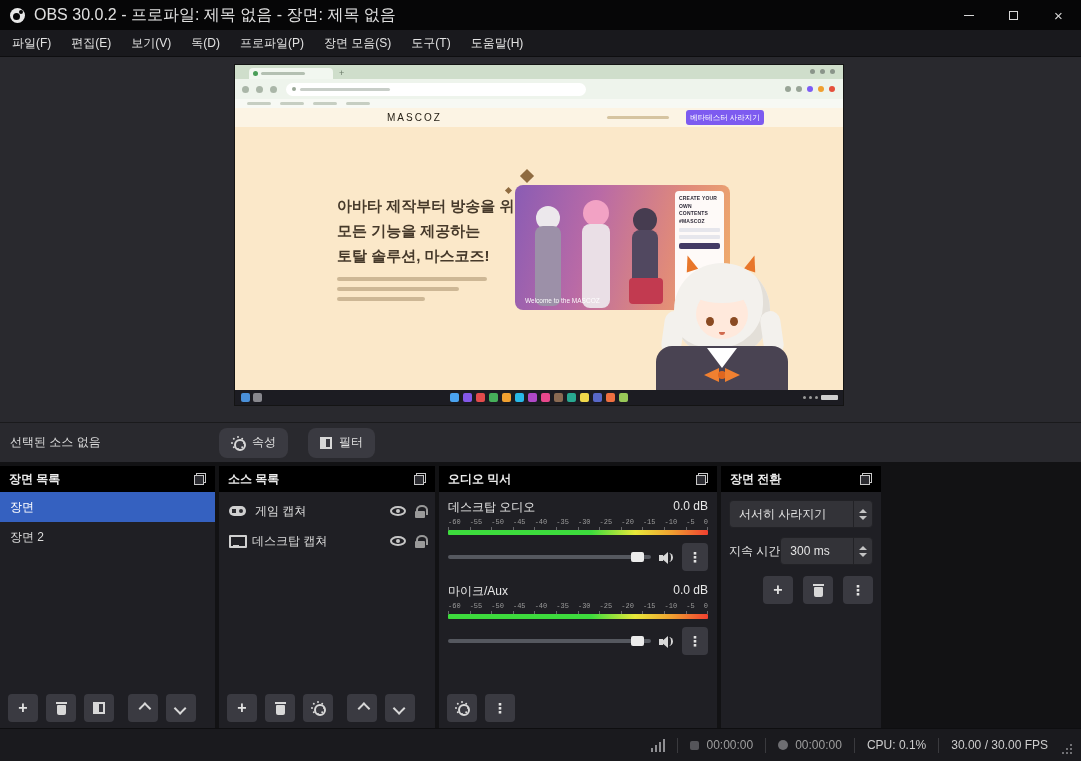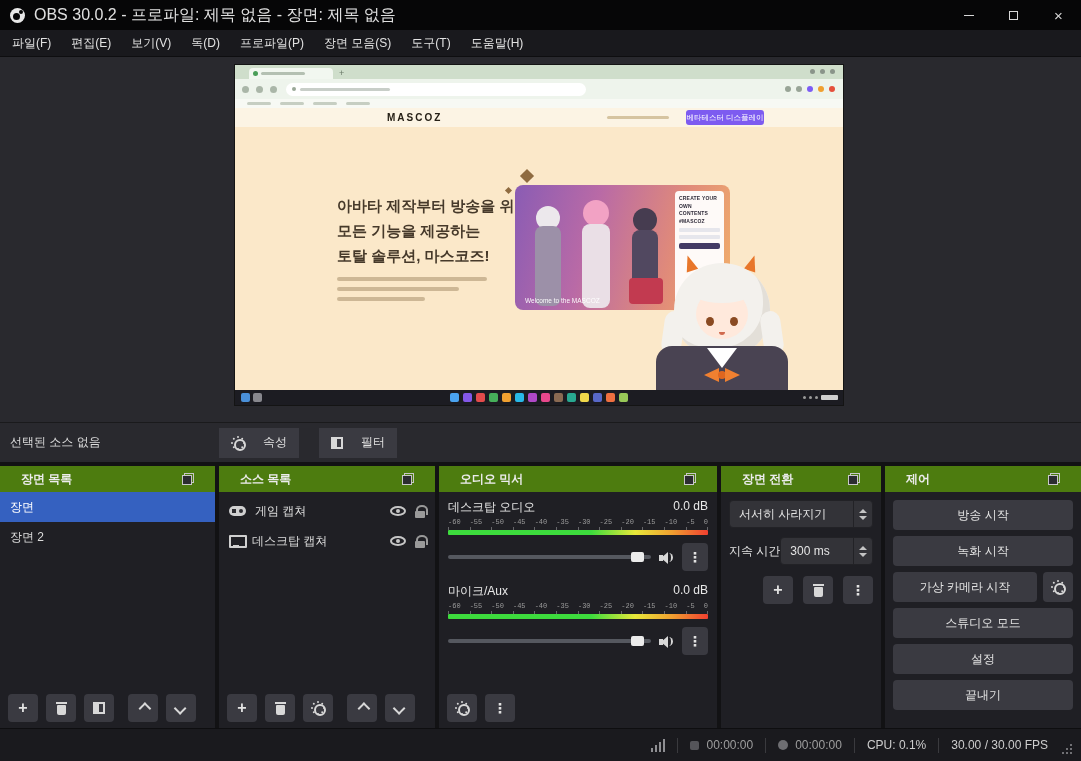--- a/index.html
+++ b/index.html
@@ -39,21 +39,21 @@
   .nav-dot{width:7px;height:7px;border-radius:50%;background:#aab6a8;margin-left:7px}
   .addr-pill{margin-left:9px;width:300px;height:13px;background:#ffffff;border-radius:7px;display:flex;align-items:center;padding:0 6px;gap:4px}
   .pill-lock{width:4px;height:4px;border-radius:50%;background:#9aa898}
   .pill-text{width:90px;height:3px;background:#c8cec8;border-radius:2px}
   .ext-row{margin-left:auto;margin-right:8px;display:flex;align-items:center;gap:5px}
   .ext-dot{width:6px;height:6px;border-radius:50%;background:#98a496}
   .ext-dot.red{background:#e5503c}.ext-dot.purple{background:#7c5cf5}.ext-dot.orange{background:#f0a030}
   .b-marks{position:absolute;top:34px;left:0;right:0;height:9px;background:#f7f9f4;display:flex;align-items:center;gap:9px;padding-left:12px}
   .mark-bar{width:24px;height:3px;background:#c6cec2;border-radius:2px}
   .b-header{position:absolute;top:43px;left:0;right:0;height:19px;background:#fcf4e4}
-  .b-logo{position:absolute;left:152px;top:4px;font-size:10px;font-weight:bold;letter-spacing:2px;color:#262016}
+  .b-logo{position:absolute;left:152px;top:4px;font-size:10px;font-weight:normal;letter-spacing:2px;color:#262016}
   .hdr-bar{position:absolute;left:372px;top:8px;width:62px;height:3px;background:#d6c4a0;border-radius:2px}
   .cta-btn{position:absolute;left:451px;top:2px;width:78px;height:15px;background:#7d5bf0;border-radius:3px;color:#fff;font-size:7.5px;display:flex;align-items:center;justify-content:center}
   .b-body{position:absolute;top:62px;left:0;right:0;bottom:15px;background:#fbe8c9}
   .spark{position:absolute;background:#8f6b40;transform:rotate(45deg)}
   .spark.big{left:287px;top:44px;width:10px;height:10px}
   .spark.small{left:271px;top:61px;width:5px;height:5px}
   .headline{position:absolute;left:102px;top:66px;font-size:15px;font-weight:bold;line-height:25px;color:#46392a}
   .sub-bars{position:absolute;left:102px;top:150px;display:flex;flex-direction:column;gap:6px}
   .sub-bars i{height:4px;background:#cdb795;border-radius:2px}
   .sub-bars i:nth-child(1){width:150px}.sub-bars i:nth-child(2){width:122px}.sub-bars i:nth-child(3){width:88px}
@@ -110,29 +110,29 @@
   .tb-left{position:absolute;left:6px;display:flex;gap:3px}
   .tb-mini{width:9px;height:9px;border-radius:2px}
   .tb-mini.a{background:#4a90d9}.tb-mini.b{background:#88888e}
   .tb-right{position:absolute;right:5px;display:flex;align-items:center;gap:3px}
   .tray-dot{width:3px;height:3px;border-radius:50%;background:#9a9a9a}
   .tray-time{width:17px;height:5px;background:#cfcfcf;border-radius:1px}
 
   
   .src-toolbar{flex:0 0 40px;background:#29292e;border-top:1px solid #1a1a1c;display:flex;align-items:center}
   .no-src{flex:0 0 219px;padding-left:10px;color:#dedede}
-  .tbtn{background:#3a3a41;border-radius:0;height:30px;display:flex;align-items:center;justify-content:center;gap:18px;padding:4px 12px;color:#e2e2e2}
+  .tbtn{background:#3a3a41;border-radius:8px;height:30px;display:flex;align-items:center;justify-content:center;gap:7px;padding:4px 12px;color:#e2e2e2}
   .tbtn + .tbtn{margin-left:20px}
 
   
   .docks{flex:0 0 266px;background:#121214;display:flex;gap:4px;padding-top:4px}
   .dock{background:#1f1f24;display:flex;flex-direction:column;min-width:0}
   .dock-scenes{flex:0 0 215px}.dock-sources{flex:0 0 216px}.dock-mixer{flex:0 0 278px}
   .dock-transitions{flex:0 0 160px}.dock-controls{flex:0 0 196px}
-  .dock-title{height:26px;flex:0 0 26px;background:#4d7c0f;display:flex;align-items:center;justify-content:space-between;padding:0 21px;font-weight:bold;color:#ececec}
+  .dock-title{height:26px;flex:0 0 26px;background:#000000;display:flex;align-items:center;justify-content:space-between;padding:0 9px;font-weight:bold;color:#ececec}
   .dock-body{flex:1;display:flex;flex-direction:column;min-height:0}
   .dock-tools{display:flex;gap:8px;padding:6px 8px;align-items:center;margin-top:auto}
   .btn{background:#3a3a41;border-radius:4px;height:28px;display:flex;align-items:center;justify-content:center;color:#e0e0e0}
   .btn.sq{width:30px;flex:0 0 30px}
   .glyph-plus{font-size:16px;font-weight:bold;line-height:1;color:#e2e2e2}
   .glyph-dots{font-size:14px;font-weight:bold;line-height:1;color:#e2e2e2}
   .list-item{height:30px;display:flex;align-items:center;padding:0 10px;color:#dcdcdc}
   .list-item.selected{background:#3561c0;color:#fff}
   .src-row{height:30px;display:flex;align-items:center;gap:9px;padding:0 10px}
   .src-row:first-child{margin-top:4px}
@@ -282,21 +282,21 @@
       <div class="b-marks">
         <i class="mark-bar"></i>
           <i class="mark-bar"></i>
         <i class="mark-bar"></i>
           <i class="mark-bar"></i>
       </div>
 
       <div class="b-header">
         <span class="b-logo">MASCOZ</span>
         <i class="hdr-bar"></i>
-        <div class="cta-btn">베타테스터 디스플레이</div>
+        <div class="cta-btn">베타테스터 사라지기</div>
       </div>
 
       <div class="b-body">
         <i class="spark big"></i>
         <i class="spark small"></i>
 
         <div class="headline">
           <div>아바타 제작부터 방송을 위한</div>
           <div>모든 기능을 제공하는</div>
           <div>토탈 솔루션, 마스코즈!</div>
@@ -568,39 +568,20 @@
           <button class="btn sq">
               <i class="i-trash"></i>
             </button>
           <button class="btn sq">
               <span class="glyph-dots">⋮</span>
             </button>
         </div>
       </div>
     </div>
 
-    <div class="dock dock-controls">
-      <div class="dock-title">
-        <span>제어</span>
-        <i class="i-popout"></i>
-      </div>
-      <div class="ctl-body">
-        <button class="ctl-btn">방송 시작</button>
-        <button class="ctl-btn">녹화 시작</button>
-        <div class="vcam-row">
-          <button class="ctl-btn">가상 카메라 시작</button>
-          <button class="vcam-gear">
-              <i class="i-gear"></i>
-            </button>
-        </div>
-        <button class="ctl-btn">스튜디오 모드</button>
-        <button class="ctl-btn">설정</button>
-        <button class="ctl-btn">끝내기</button>
-      </div>
-    </div>
 
   </div>
 
   <div class="statusbar">
     <span class="i-sign i-signal">
         <i></i>
         <i></i>
         <i></i>
         <i></i>
       </span>

